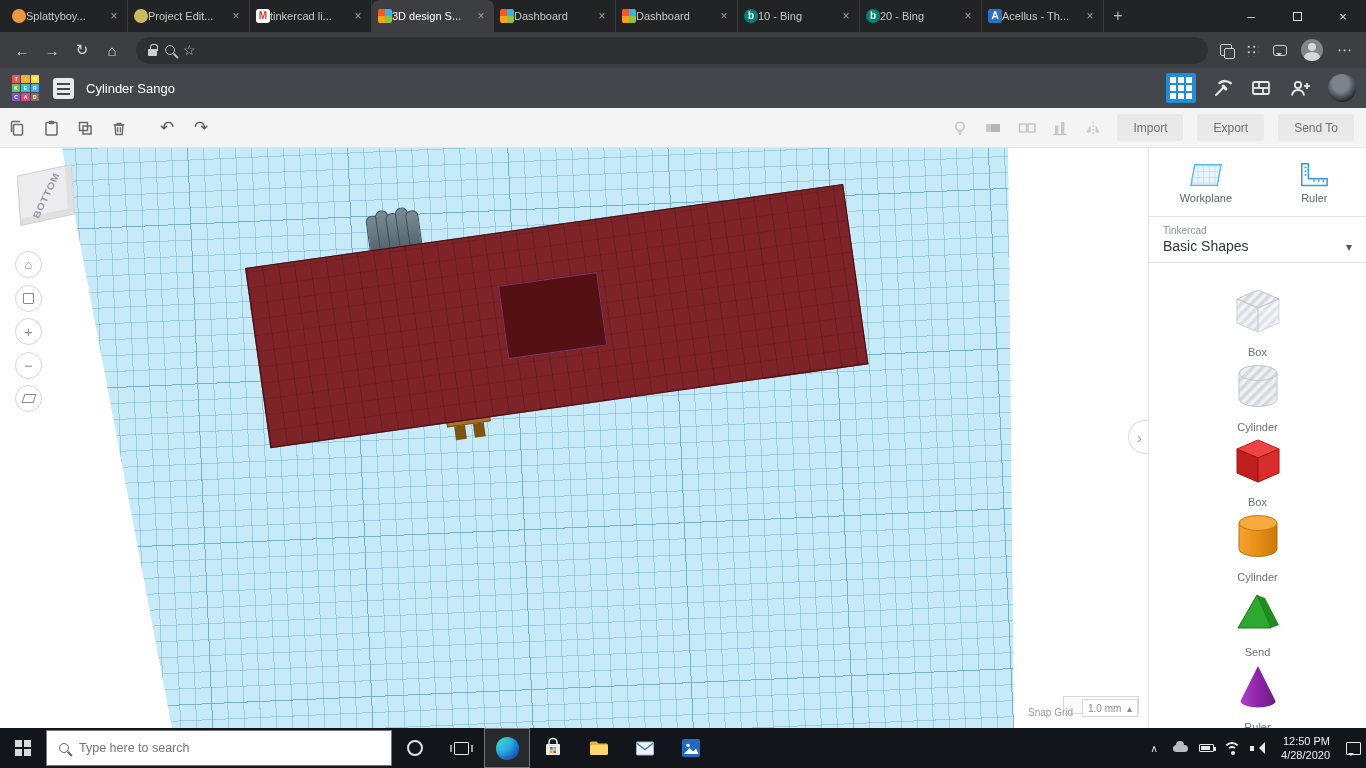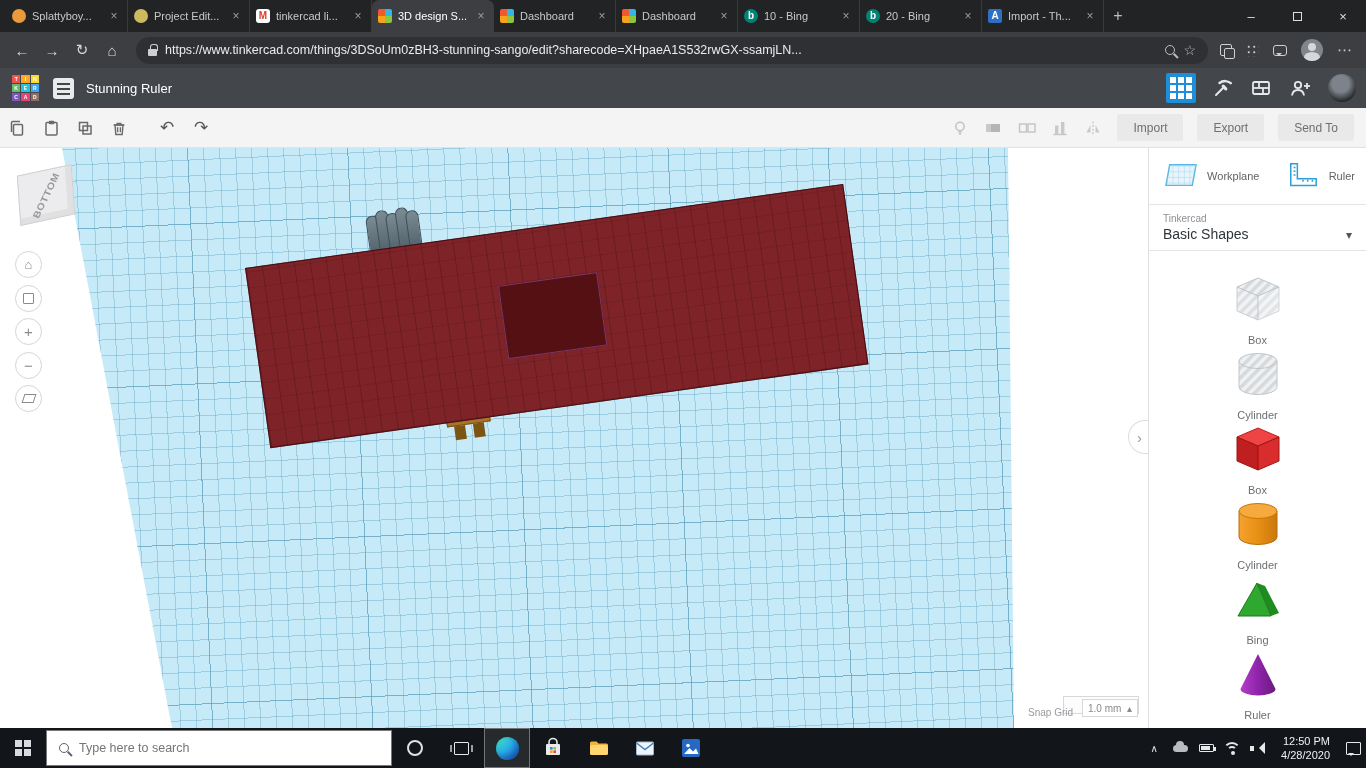--- a/index.html
+++ b/index.html
@@ -3,21 +3,21 @@
 <meta charset="utf-8">
 <style>
   * {margin:0;padding:0;box-sizing:border-box}
   html,body {width:1366px;height:768px;overflow:hidden;background:#fff;
     font-family:"Liberation Sans", sans-serif;}
   .screen {position:relative;width:1366px;height:768px;background:#fff}
 
   
   .tabbar {position:absolute;left:0;top:0;width:1366px;height:32px;background:#222325;display:flex;align-items:flex-end}
   .tabs {display:flex;height:32px;padding-left:6px}
-  .tab {width:122px;height:32px;display:flex;align-items:center;gap:6px;padding:0 6px;color:#c9c9c9;font-size:11px;border-right:1px solid #3a3a3c;position:relative;cursor:default}
+  .tab {width:122px;height:32px;display:flex;align-items:center;gap:0;padding:0 6px;color:#c9c9c9;font-size:11px;border-right:1px solid #3a3a3c;position:relative;cursor:default}
   .tab.active {background:#3c3e41;color:#fff;border-radius:7px 7px 0 0;border-right:none}
   .tab-label {flex:1;white-space:nowrap;overflow:hidden}
   .tab-close {font-size:12px;color:#9c9c9c;width:14px;text-align:center;flex:none}
   .favicon {width:14px;height:14px;flex:none;border-radius:3px;display:flex;align-items:center;justify-content:center;font-size:10px;font-weight:bold;line-height:1}
   .fav-splattyboy {background:#e89a3c;border-radius:50%}
   .fav-project {background:#cdb95e;border-radius:50%}
   .fav-gmail {background:#fff;color:#e03b2f}
   .fav-tc {background:conic-gradient(#31b6e7 0 25%, #8cc63f 25% 50%, #f7a11d 50% 75%, #f0592b 75%);border-radius:2px}
   .fav-bing {background:#008373;color:#fff;border-radius:50%}
   .fav-acellus {background:#2d6fc2;color:#fff;border-radius:2px}
@@ -100,21 +100,21 @@
   .fit-ic {width:11px;height:11px;border:1.5px solid #8a8a90;border-radius:1px}
   .persp-ic {width:12px;height:9px;border:1.5px solid #8a8a90;transform:skewX(-18deg)}
   .edit-grid-btn {position:absolute;left:1063px;top:548px;width:76px;height:18px;background:#fcfcfc;border:1px solid #d8d8d8;color:#a5a5a8;font-size:10px;text-align:center;line-height:16px}
   .snap-label {position:absolute;left:1028px;top:559px;color:#9a9aa0;font-size:10px}
   .snap-value {position:absolute;left:1082px;top:551px;width:56px;height:18px;background:#fff;border:1px solid #d8d8d8;color:#8a8a90;font-size:10px;display:flex;align-items:center;justify-content:space-between;padding:0 5px}
   .collapse-tab {position:absolute;left:1128px;top:272px;width:22px;height:34px;background:#fff;border:1px solid #ddd;border-right:none;border-radius:17px 0 0 17px;display:flex;align-items:center;justify-content:center;color:#9a9a9a;font-size:15px}
 
   
   .panel {position:absolute;left:1148px;top:0;width:218px;height:580px;background:#fff;border-left:1px solid #e0e0e0}
   .panel-top {display:flex;justify-content:space-around;padding:12px 0 6px}
-  .panel-tool {display:flex;flex-direction:row;align-items:center;gap:5px;font-size:11px;color:#5f6468}
+  .panel-tool {display:flex;flex-direction:column;align-items:center;font-size:11px;color:#5f6468}
   .lib-select {border-top:1px solid #e4e4e4;border-bottom:1px solid #e4e4e4;padding:8px 14px;display:flex;align-items:flex-end;justify-content:space-between;margin-top:6px}
   .lib-brand {font-size:10px;color:#8b9094}
   .lib-name {font-size:14px;color:#2f3438;margin-top:2px}
   .lib-caret {color:#555;font-size:12px}
   .shape-grid {display:grid;grid-template-columns:1fr;padding:20px 8px;justify-items:center}
   .shape-cell {display:flex;flex-direction:column;align-items:center;gap:7px}
   .shape-cell svg {width:56px;height:56px}
   .shape-label {font-size:11px;color:#6a6f73}
 
   
@@ -225,42 +225,41 @@
         <span class="tab-label">10 - Bing</span>
         <span class="tab-close">×</span>
       </div>
       <div class="tab">
         <span class="favicon fav-bing">b</span>
         <span class="tab-label">20 - Bing</span>
         <span class="tab-close">×</span>
       </div>
       <div class="tab">
         <span class="favicon fav-acellus">A</span>
-        <span class="tab-label">Import - Th...</span>
+        <span class="tab-label">Acellus - Th...</span>
         <span class="tab-close">×</span>
       </div>
     </div>
     <div class="newtab">+</div>
     <div class="wincontrols">
       <div class="winbtn">–</div>
       <div class="winbtn">
           <span class="maxbox"></span>
         </div>
       <div class="winbtn">×</div>
     </div>
   </div>
 
   <div class="addrbar">
     <span class="nav-ic">←</span>
     <span class="nav-ic">→</span>
     <span class="nav-ic">↻</span>
     <span class="nav-ic">⌂</span>
     <div class="urlbox">
       <span class="lock"></span>
-      <span class="url">https://www.tinkercad.com/things/3DSoUm0zBH3-stunning-sango/edit?sharecode=XHpaeA1S532rwGX-ssamjLN...</span>
       <span class="mag"></span>
       <span class="star">☆</span>
     </div>
     <div class="addr-right">
       <span class="collections"></span>
       <span class="dotgrid"></span>
       <span class="bubble"></span>
       <span class="avatar-sm"></span>
       <span class="more">⋯</span>
     </div>
@@ -272,21 +271,21 @@
         <span>I</span>
         <span>N</span>
       <span>K</span>
         <span>E</span>
         <span>R</span>
       <span>C</span>
         <span>A</span>
         <span>D</span>
     </div>
     <div class="doc-ic"></div>
-    <div class="design-title">Stunning Ruler</div>
+    <div class="design-title">Cylinder Sango</div>
     <div class="hdr-right">
       <div class="grid-btn">
         <i></i>
           <i></i>
           <i></i>
           <i></i>
           <i></i>
           <i></i>
           <i></i>
           <i></i>
@@ -478,21 +477,21 @@
             <path d="M9 15 v26 a19 7.5 0 0 0 38 0 V15" fill="url(#cylO)" stroke="#b86e08"></path>
             <ellipse cx="28" cy="15" rx="19" ry="7.5" fill="#f6a93c" stroke="#c97708"></ellipse>
           </svg>
           <span class="shape-label">Cylinder</span>
         </div>
         <div class="shape-cell">
           <svg viewBox="0 0 56 56">
             <polygon points="27,12 35,15 49,42 41,45" fill="#1f8c1f"></polygon>
             <polygon points="8,45 27,12 41,45" fill="#2fa82f" stroke="#1d7a1d" stroke-width="1"></polygon>
           </svg>
-          <span class="shape-label">Bing</span>
+          <span class="shape-label">Send</span>
         </div>
         <div class="shape-cell">
           <svg viewBox="0 0 56 56">
             <path d="M28 8 L45.5 43 A17.5 6.5 0 0 1 10.5 43 Z" fill="url(#coneG)"></path>
           </svg>
           <span class="shape-label">Ruler</span>
         </div>
       </div>
     </aside>
   </div>

